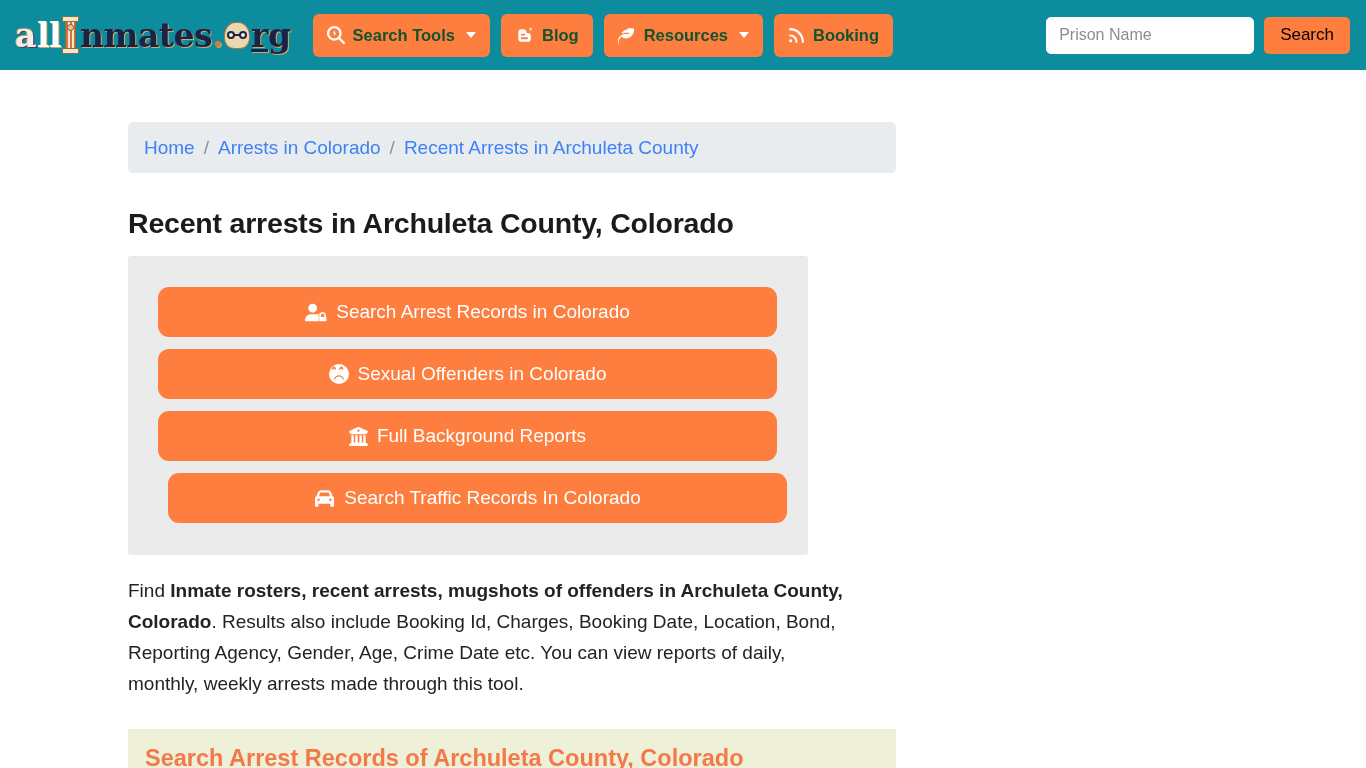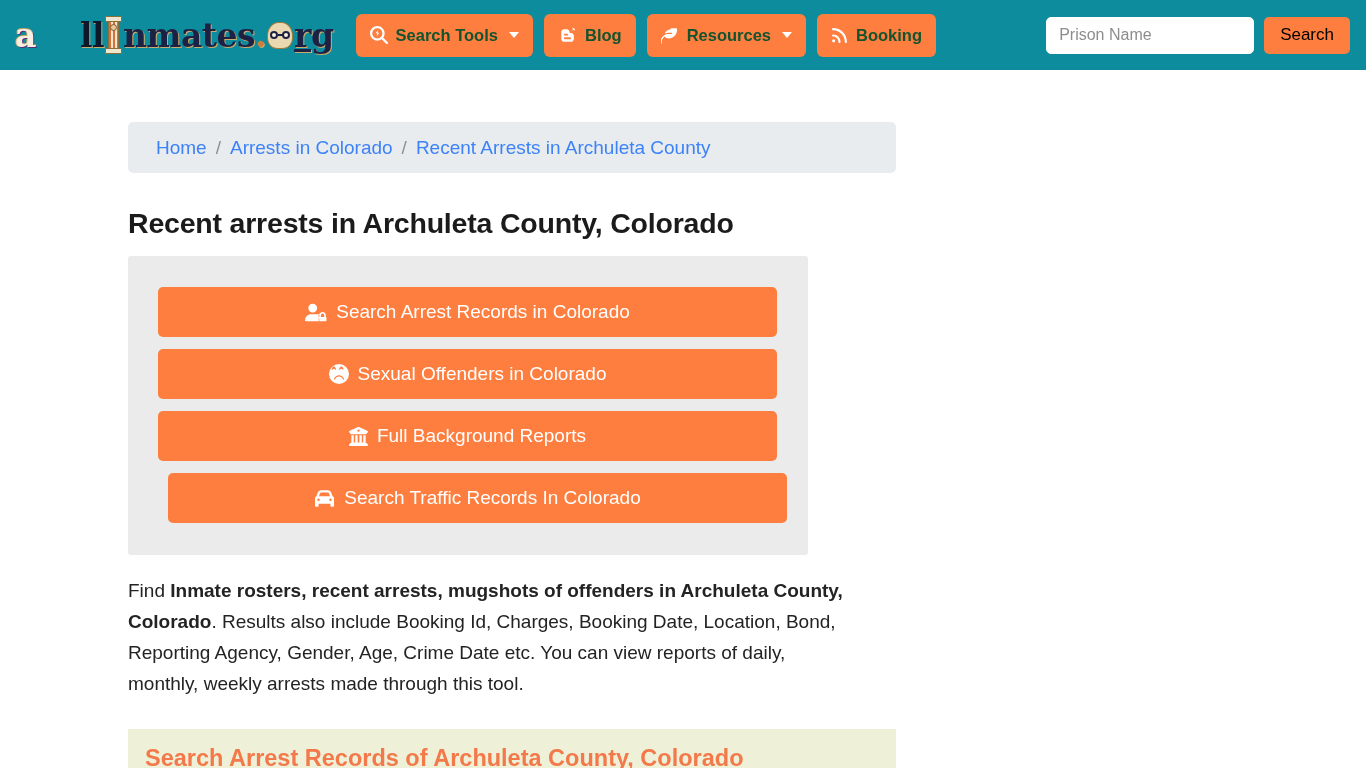--- a/index.html
+++ b/index.html
@@ -41,21 +41,21 @@
     align-items: center;
     white-space: nowrap;
   }
   .lg-a {
     color: #f6efe2;
     text-shadow: 1px 1px 0 #5a2d72, -1px 0 0 #c8a96a, 0 -1px 0 #c8a96a;
     background: linear-gradient(#f3ead6,#e4d7b7);
     -webkit-background-clip: text;
     padding: 0 1px;
   }
-  .lg-ll { color: #0f172a; text-shadow: 1px 1px 0 #c9ab6c; margin-left: 43px; }
+  .lg-ll { color: #ffffff; text-shadow: 1px 1px 0 #c9ab6c; }
   .lg-col {
     position: relative;
     display: inline-block;
     width: 17px;
     height: 38px;
     margin: 0 1px;
     vertical-align: middle;
   }
   .lg-col .cap, .lg-col .base {
     position: absolute; left: 0; width: 17px; height: 6px;
@@ -163,21 +163,21 @@
     margin-left: 128px;
     padding-top: 52px;
   }
 
   .breadcrumb {
     background: #e9ecef;
     border-radius: 5px;
     height: 51px;
     display: flex;
     align-items: center;
-    padding: 0 28px;
+    padding: 0 16px;
     font-size: 19px;
   }
   .breadcrumb a { color: #3d82f7; text-decoration: none; }
   .breadcrumb .sep { color: #8b9199; margin: 0 9px; }
 
   .page-title {
     font-size: 28.5px;
     font-weight: bold;
     color: #1b1b1b;
     margin: 34px 0 16px 0;
@@ -193,21 +193,21 @@
   .big-btn {
     display: flex;
     align-items: center;
     justify-content: center;
     gap: 9px;
     width: 619px;
     height: 50px;
     background: #fd7e3e;
     color: #ffffff;
     border: none;
-    border-radius: 5px;
+    border-radius: 11px;
     font-size: 19px;
     cursor: pointer;
     font-family: "Liberation Sans", sans-serif;
     text-decoration: none;
     margin-bottom: 12px;
   }
   .big-btn:last-child { margin-bottom: 0; margin-left: 10px; }
   .big-btn .ico { display: inline-flex; align-items: center; }
 
   .intro {

